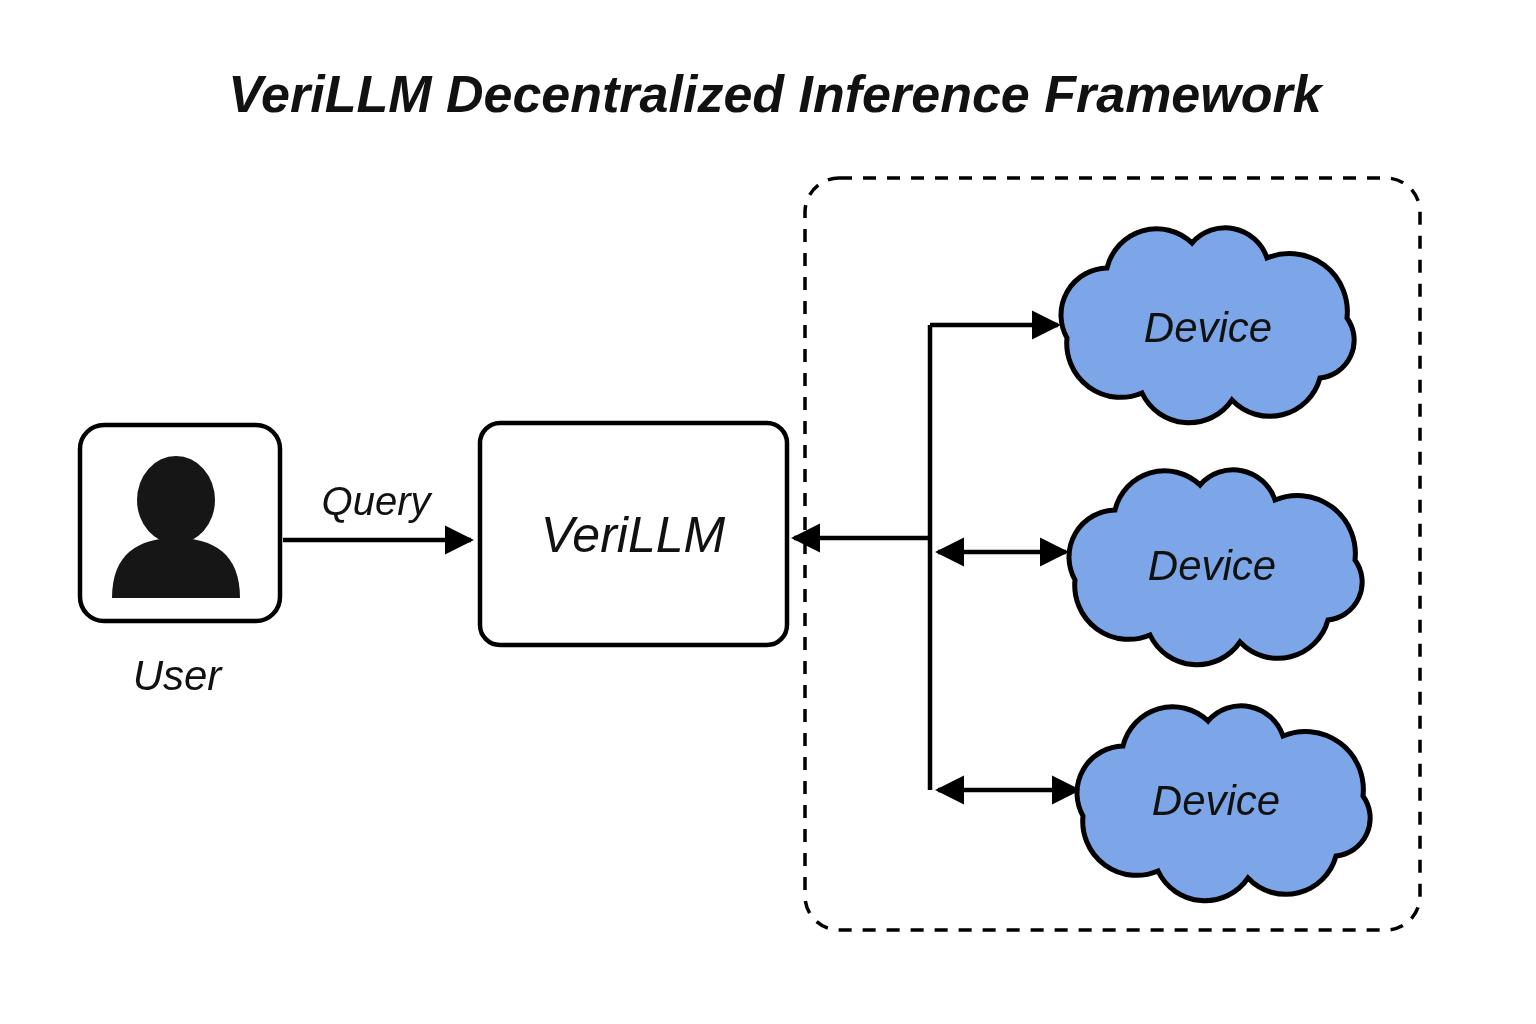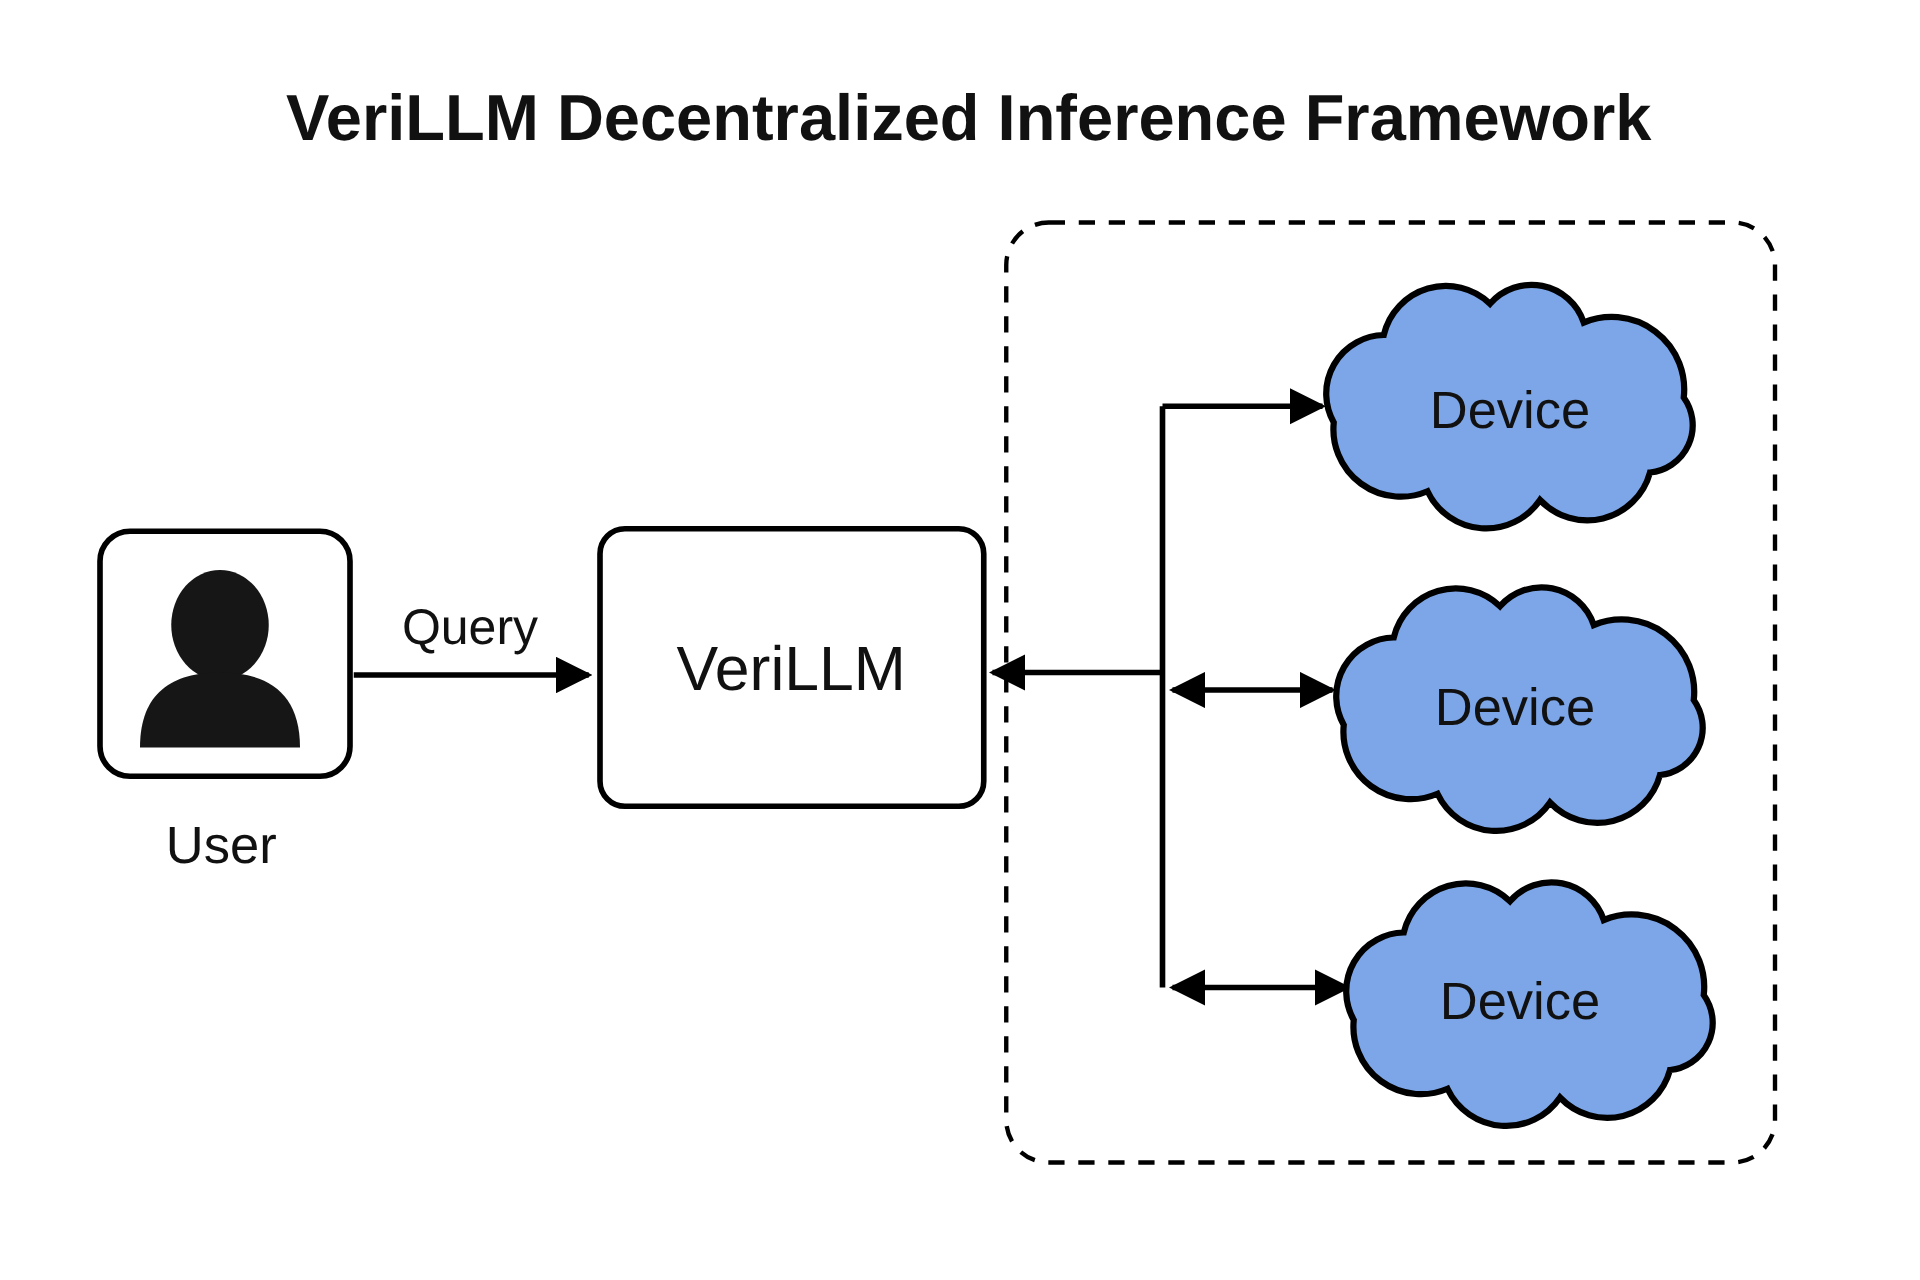--- a/index.html
+++ b/index.html
@@ -9,20 +9,21 @@
     width: 1536px;
     height: 1024px;
     font-family: "Liberation Sans", sans-serif;
   }
   .stage {
     position: relative;
     width: 1536px;
     height: 1024px;
     background: #ffffff;
     overflow: hidden;
+    font-style: italic;
   }
   svg { display: block; }
   .node-box {
     fill: #ffffff;
     stroke: #000000;
     stroke-width: 4.5;
   }
   .dashed-container {
     fill: none;
     stroke: #000000;

